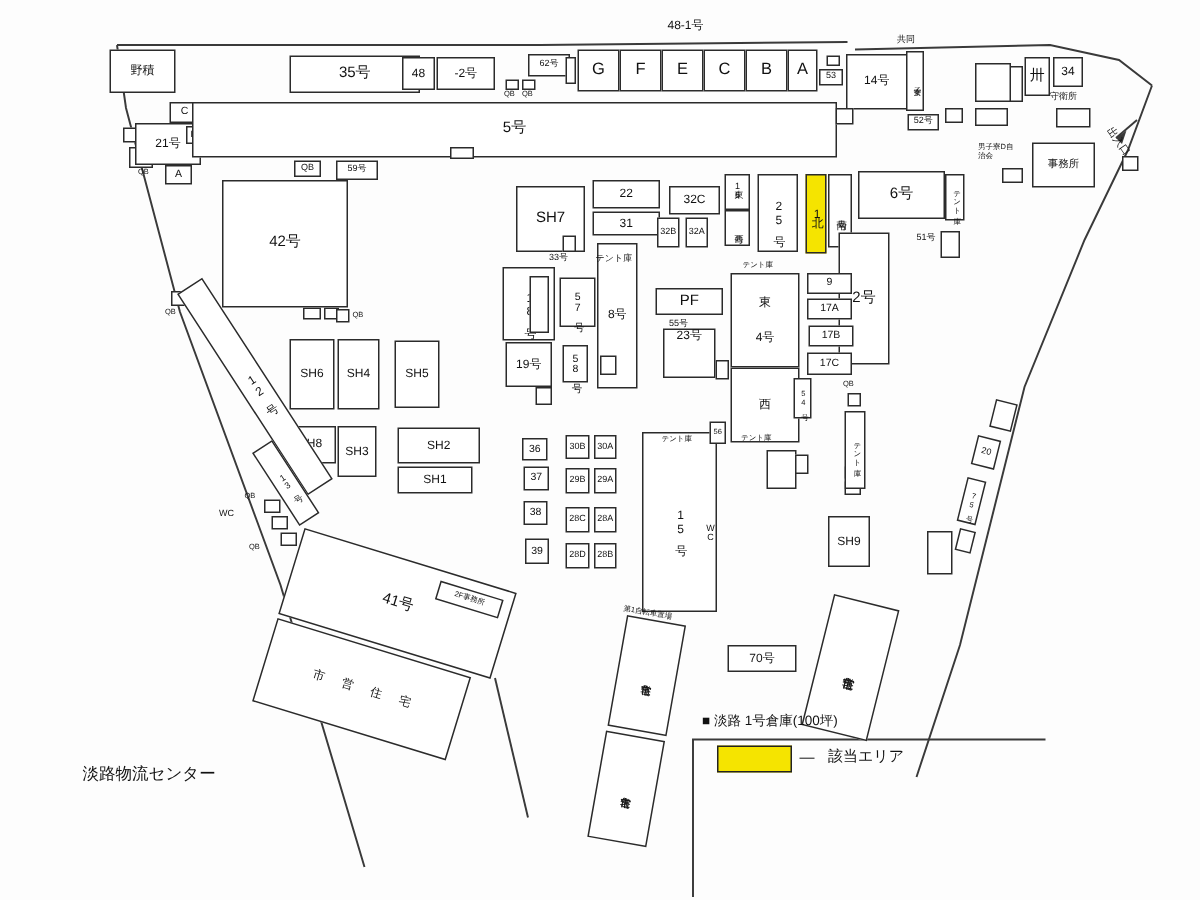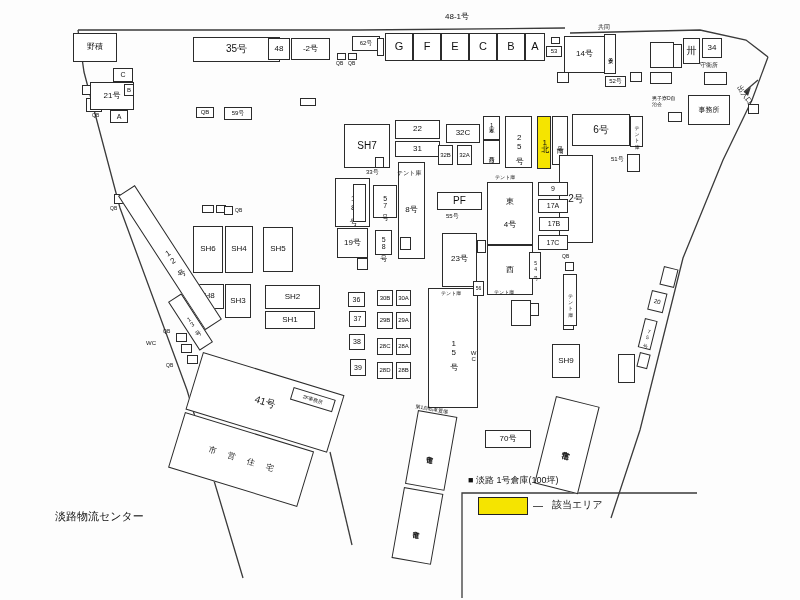--- a/index.html
+++ b/index.html
@@ -122,29 +122,35 @@
   <div class="t s6" style="left:700px;top:62px">守衛所</div>
   <div class="b" style="left:704px;top:72px;width:23px;height:13px"></div>
   <div class="b" style="left:688px;top:95px;width:42px;height:30px">
       <span class="s7">事務所</span>
     </div>
   <div class="t s5" style="left:652px;top:96px;width:28px;white-space:normal">男子寮D自治会</div>
   <div class="b" style="left:668px;top:112px;width:14px;height:10px"></div>
   <div class="t s7 r" style="left:742px;top:84px;transform:rotate(55deg)">出入口</div>
   <div class="b" style="left:748px;top:104px;width:11px;height:10px"></div>
 
+  <div class="b" style="left:128px;top:68px;width:430px;height:37px">
+      <span class="s10">5号</span>
+    </div>
   <div class="b" style="left:300px;top:98px;width:16px;height:8px"></div>
   <div class="b" style="left:557px;top:72px;width:12px;height:11px"></div>
   <div class="b" style="left:196px;top:107px;width:18px;height:11px">
       <span class="s6">QB</span>
     </div>
   <div class="b" style="left:224px;top:107px;width:28px;height:13px">
       <span class="s6">59号</span>
     </div>
 
+  <div class="b" style="left:148px;top:120px;width:84px;height:85px">
+      <span class="s10">42号</span>
+    </div>
   <div class="b" style="left:202px;top:205px;width:12px;height:8px"></div>
   <div class="b" style="left:216px;top:205px;width:10px;height:8px"></div>
   <div class="b" style="left:224px;top:206px;width:9px;height:9px"></div>
   <div class="t s5" style="left:235px;top:208px">QB</div>
 
   <div class="b" style="left:395px;top:120px;width:45px;height:19px">
       <span class="s8">22</span>
     </div>
   <div class="b" style="left:395px;top:141px;width:45px;height:16px">
       <span class="s8">31</span>
@@ -180,21 +186,21 @@
       <span class="s8">19号</span>
     </div>
   <div class="b" style="left:375px;top:230px;width:17px;height:25px">
       <span class="v s7">58号</span>
     </div>
   <div class="b" style="left:357px;top:258px;width:11px;height:12px"></div>
   <div class="b" style="left:437px;top:192px;width:45px;height:18px">
       <span class="s10">PF</span>
     </div>
   <div class="t s6" style="left:446px;top:213px">55号</div>
-  <div class="b" style="left:442px;top:233px;width:35px;height:54px;align-items:center;padding-bottom:2px">
+  <div class="b" style="left:442px;top:219px;width:35px;height:33px;align-items:flex-start;padding-bottom:2px">
       <span class="s8">23号</span>
     </div>
   <div class="b" style="left:477px;top:240px;width:9px;height:13px"></div>
 
   <div class="b" style="left:348px;top:292px;width:17px;height:15px">
       <span class="s7">36</span>
     </div>
   <div class="b" style="left:349px;top:311px;width:17px;height:16px">
       <span class="s7">37</span>
     </div>

